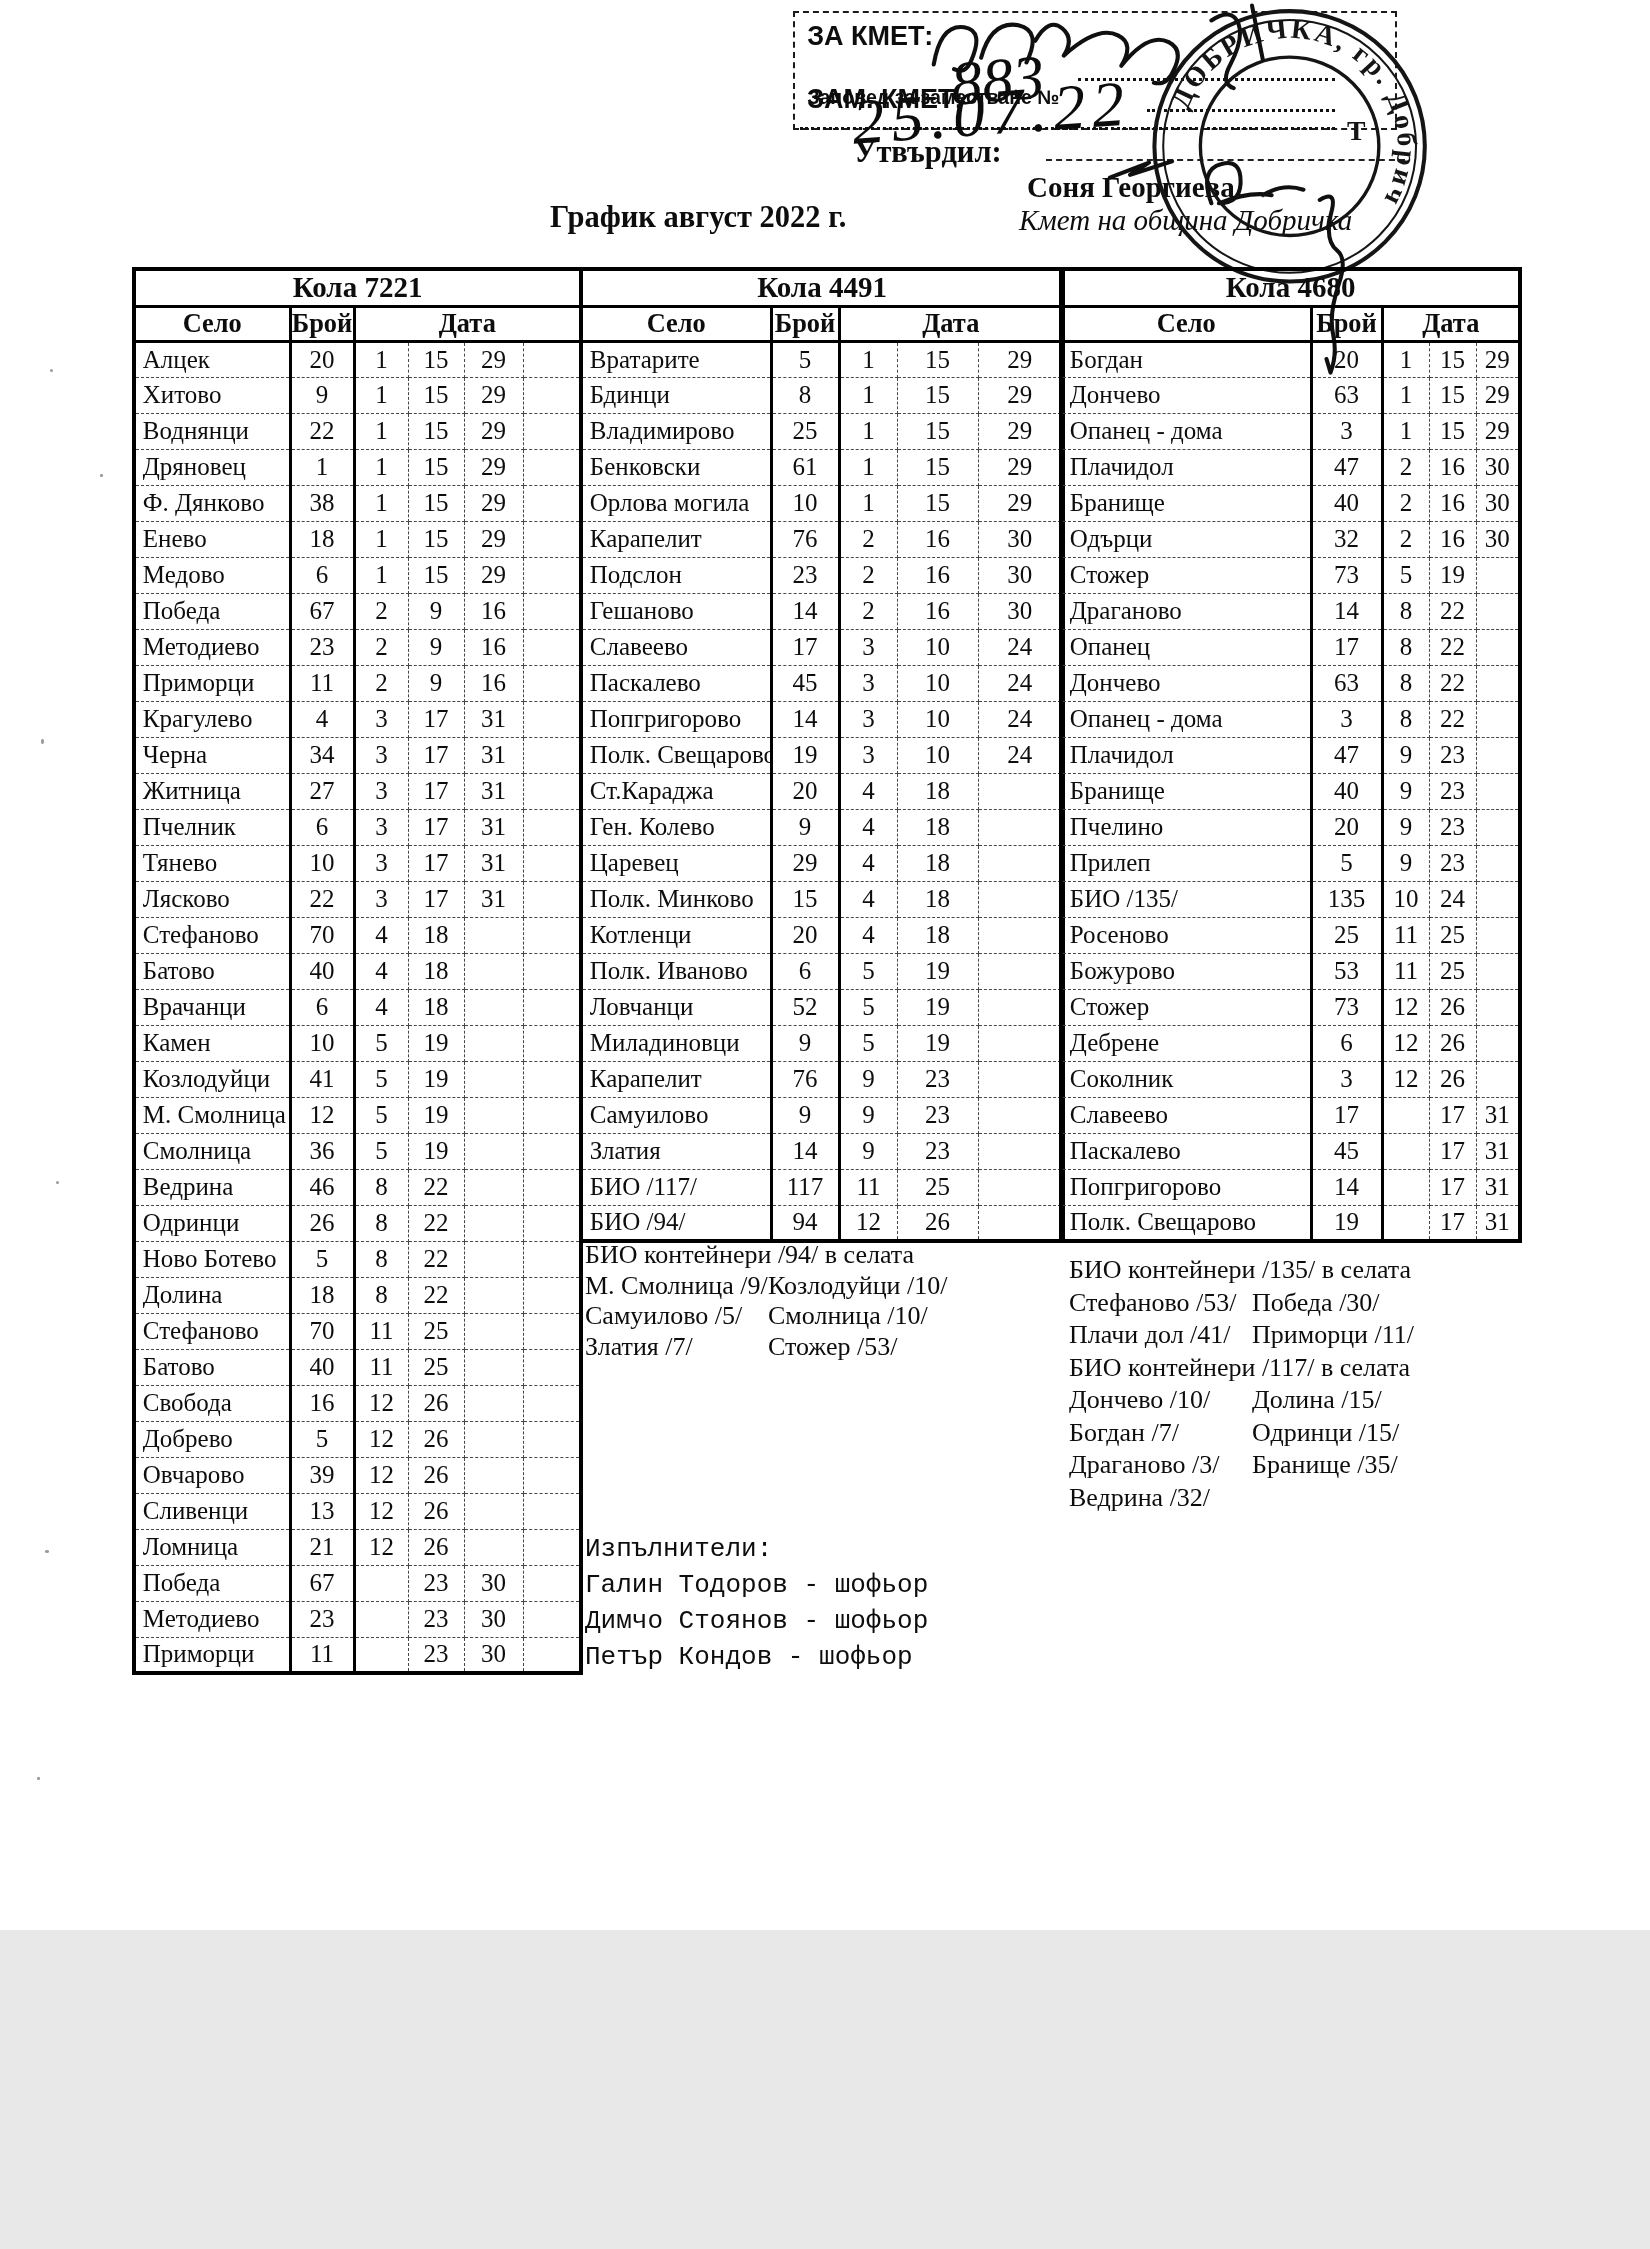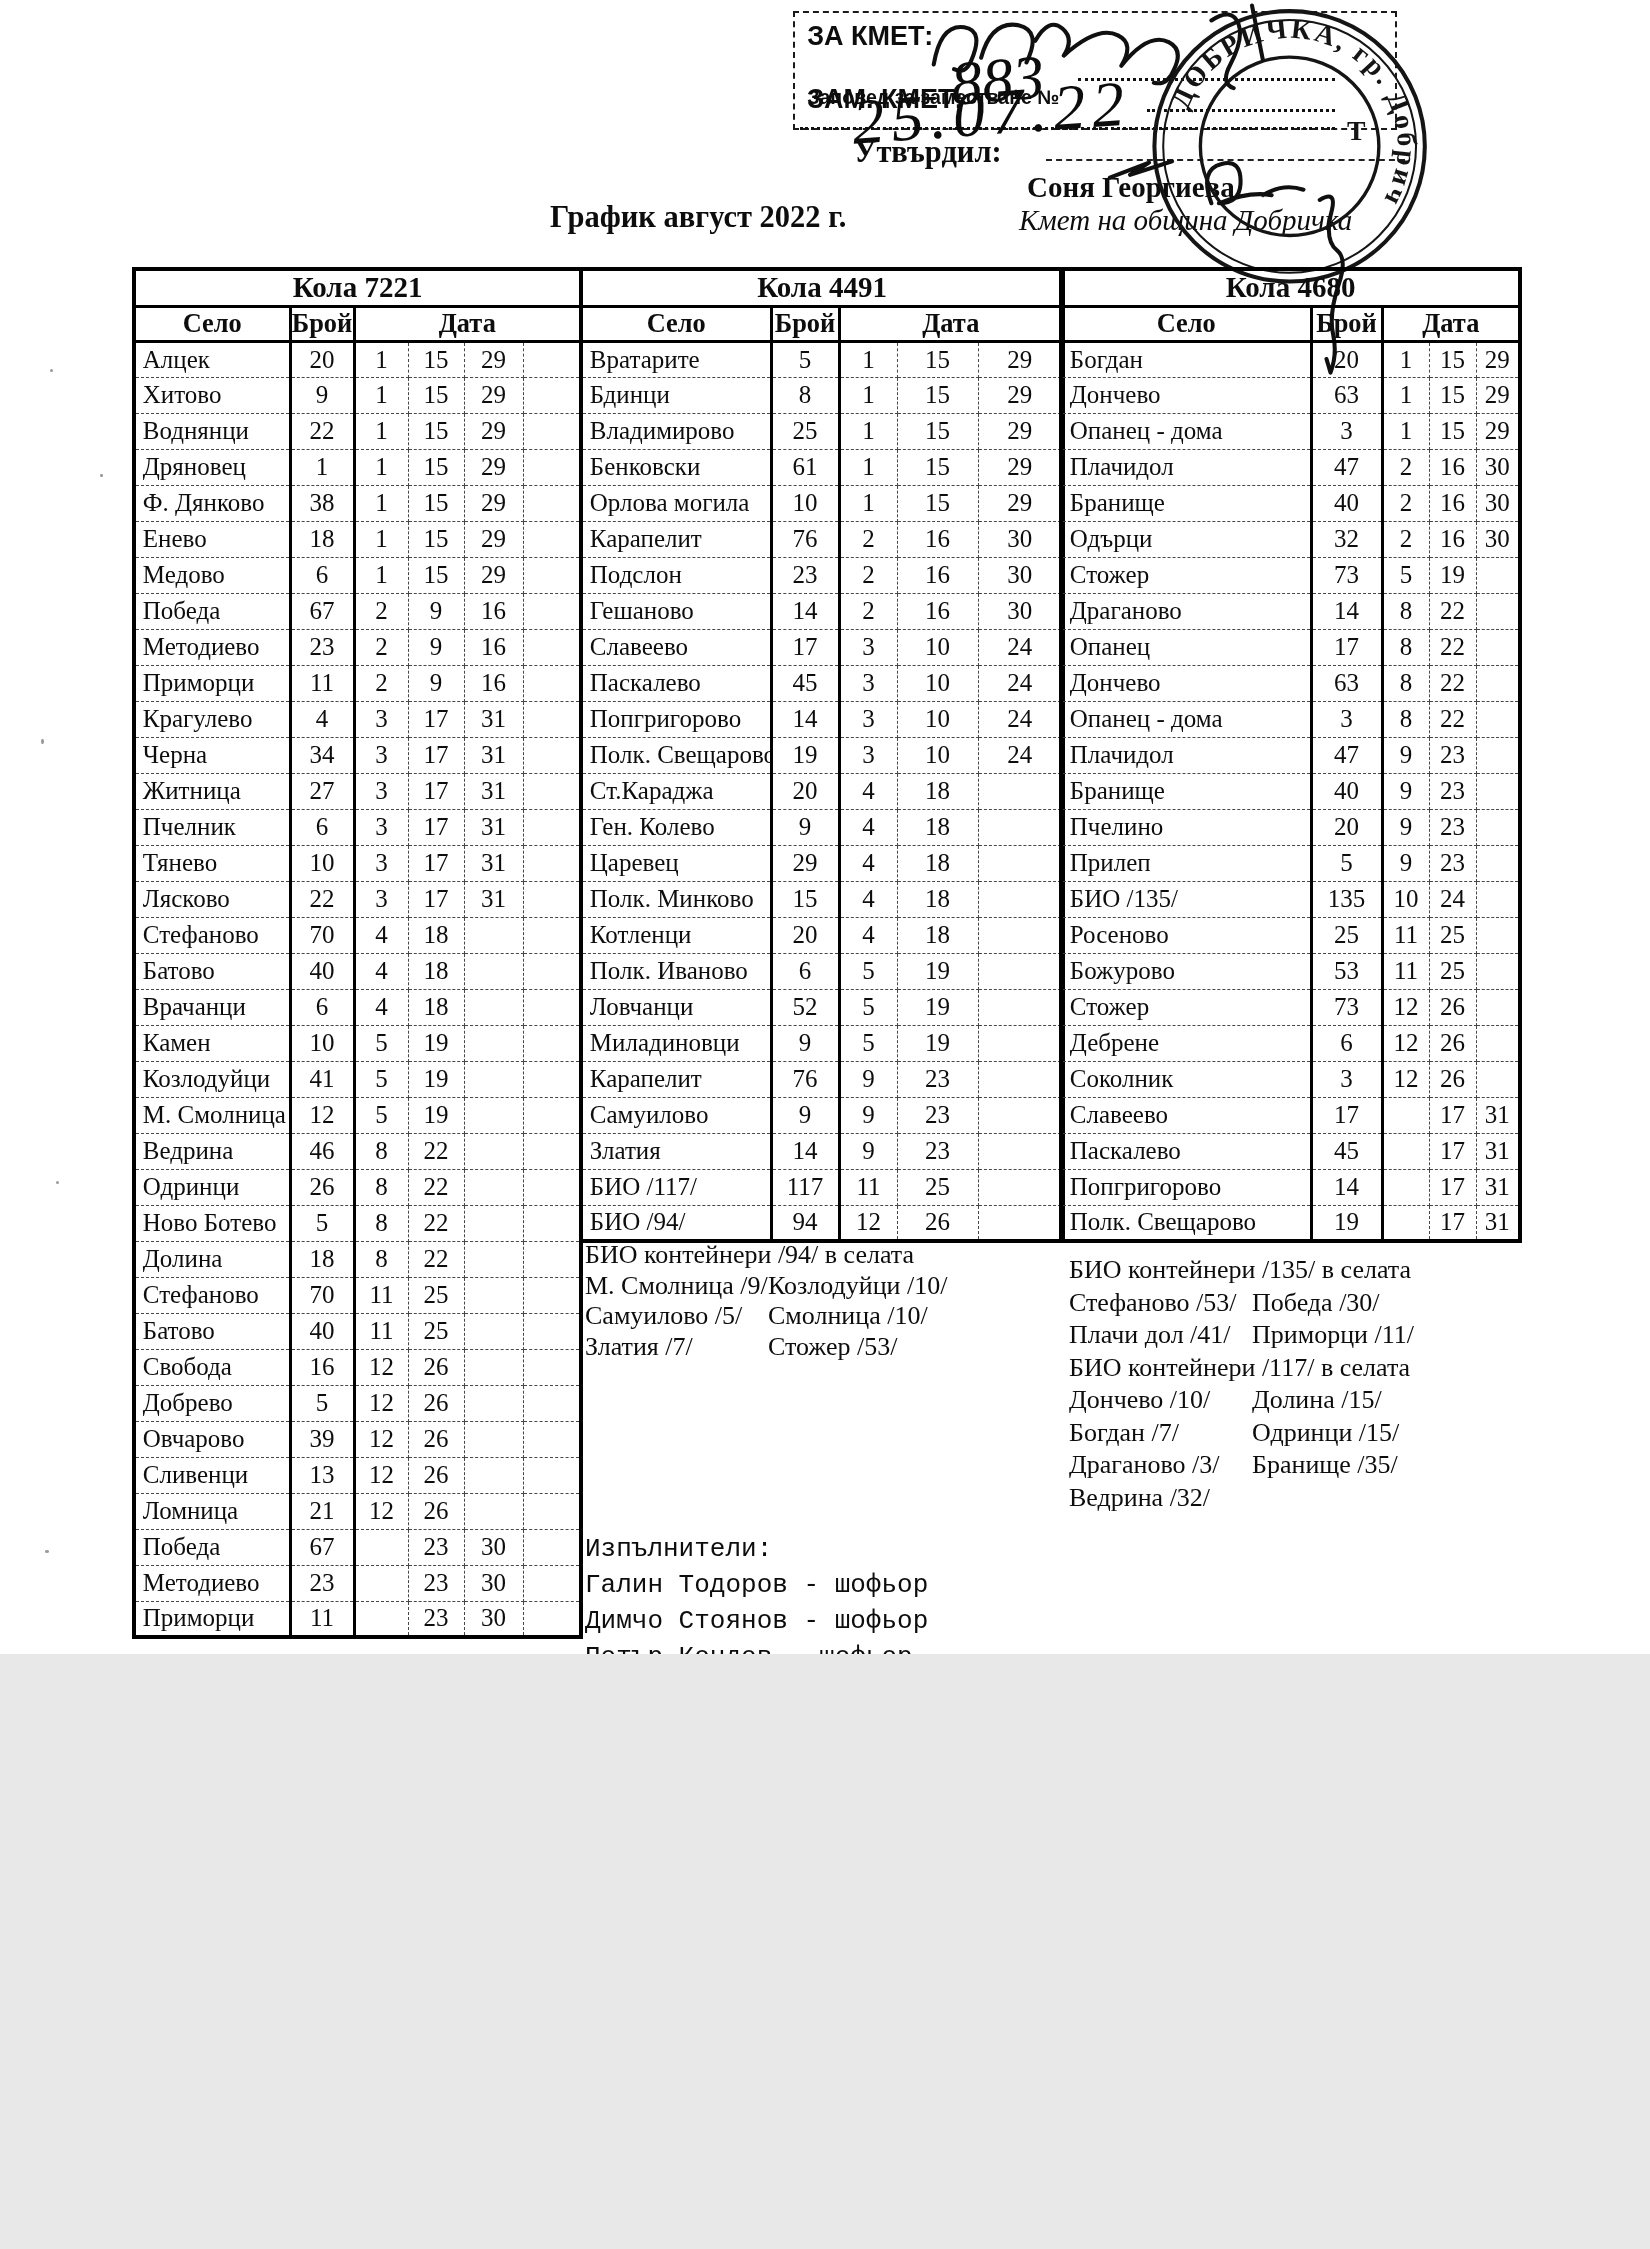--- a/index.html
+++ b/index.html
@@ -1,16 +1,16 @@
 <!DOCTYPE html>
 <html style="font-size:10.8px"><head>
 <meta charset="utf-8">
 <style>
   html,body{margin:0;padding:0;background:#e8e8e8;}
-  .page{position:relative;width:1651px;height:1654px;background:#ffffff;overflow:hidden;
+  .page{position:relative;width:1651px;height:1930px;background:#ffffff;overflow:hidden;
         font-family:"Liberation Serif","DejaVu Serif",serif;color:#0d0d0d;}
 
   
   .approval-box{position:absolute;left:793px;top:10.8px;width:604px;height:119px;
                 border:2px dashed #1a1a1a;box-sizing:border-box;
                 font-family:"Liberation Sans","DejaVu Sans",sans-serif;}
   .ab-line{position:absolute;left:12.2px;font-weight:bold;white-space:nowrap;}
   .ab-l1{top:8.1px;font-size:27px;}
   .ab-l2{top:39px;font-size:27px;margin-top:32px;}
   .ab-l3{top:73px;font-size:19.6px;}
@@ -293,20 +293,28 @@
             <td class="village">Козлодуйци</td>
             <td class="count">41</td>
             <td class="date">5</td>
             <td class="date">19</td>
             <td class="date"></td>
             <td class="date"></td>
           </tr>
           <tr>
             <td class="village">М. Смолница</td>
             <td class="count">12</td>
+            <td class="date">5</td>
+            <td class="date">19</td>
+            <td class="date"></td>
+            <td class="date"></td>
+          </tr>
+          <tr>
+            <td class="village">Смолница</td>
+            <td class="count">36</td>
             <td class="date">5</td>
             <td class="date">19</td>
             <td class="date"></td>
             <td class="date"></td>
           </tr>
           <tr>
             <td class="village">Ведрина</td>
             <td class="count">46</td>
             <td class="date">8</td>
             <td class="date">22</td>

